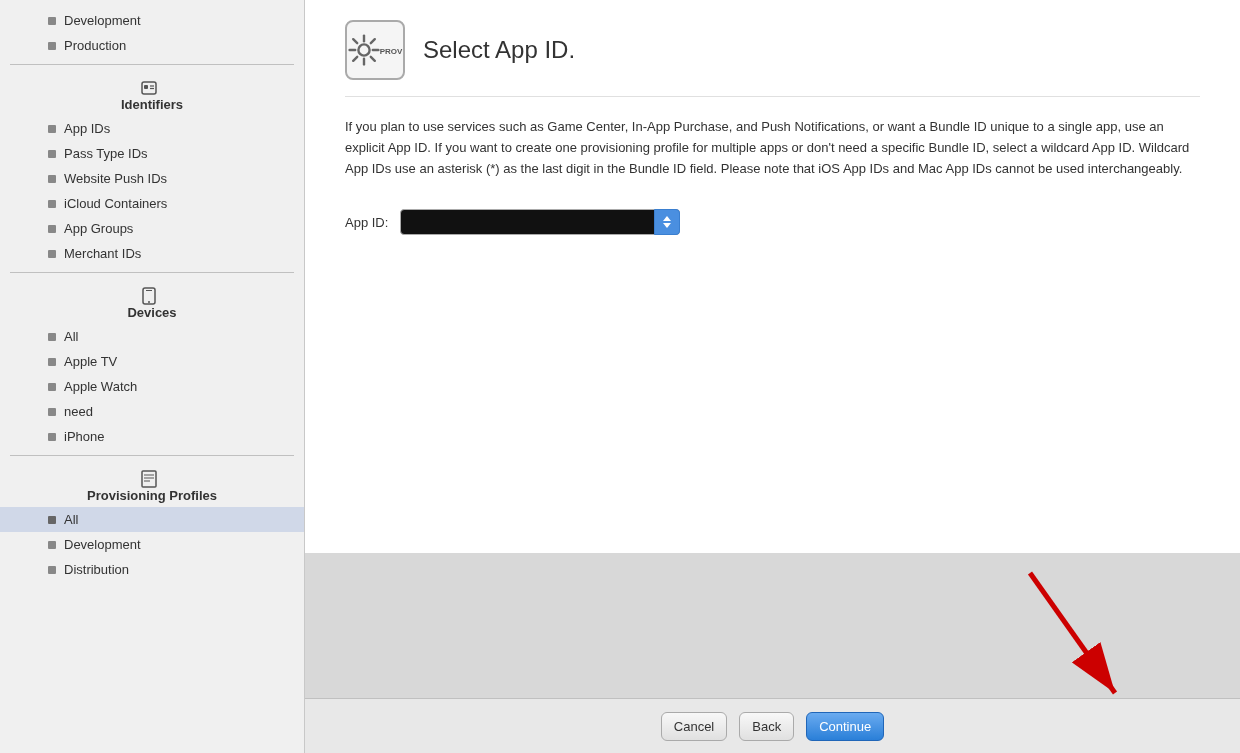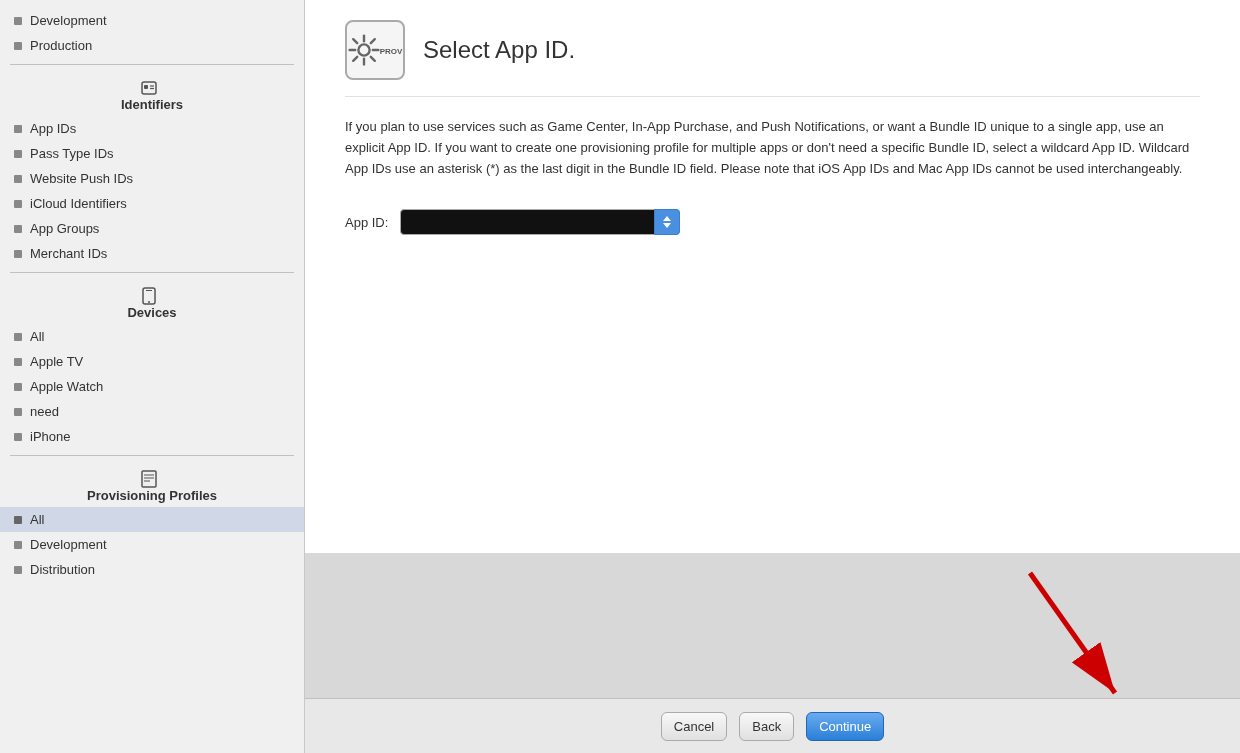--- a/index.html
+++ b/index.html
@@ -47,21 +47,21 @@
 
     .sidebar-divider {
       border: none;
       border-top: 1px solid #c0c0c0;
       margin: 6px 10px;
     }
 
     .sidebar-item {
       display: flex;
       align-items: center;
-      padding: 5px 12px 5px 14px;
+      padding: 5px 12px 5px 48px;
       font-size: 13px;
       color: #333;
       cursor: pointer;
       user-select: none;
     }
 
     .sidebar-item.selected {
       background: #d0d8e8;
       font-weight: 500;
     }
@@ -293,21 +293,21 @@
   <div class="sidebar-item">
     <span class="bullet"></span>
     <span>Pass Type IDs</span>
   </div>
   <div class="sidebar-item">
     <span class="bullet"></span>
     <span>Website Push IDs</span>
   </div>
   <div class="sidebar-item">
     <span class="bullet"></span>
-    <span>iCloud Identifiers</span>
+    <span>iCloud Containers</span>
   </div>
   <div class="sidebar-item">
     <span class="bullet"></span>
     <span>App Groups</span>
   </div>
   <div class="sidebar-item">
     <span class="bullet"></span>
     <span>Merchant IDs</span>
   </div>
 

